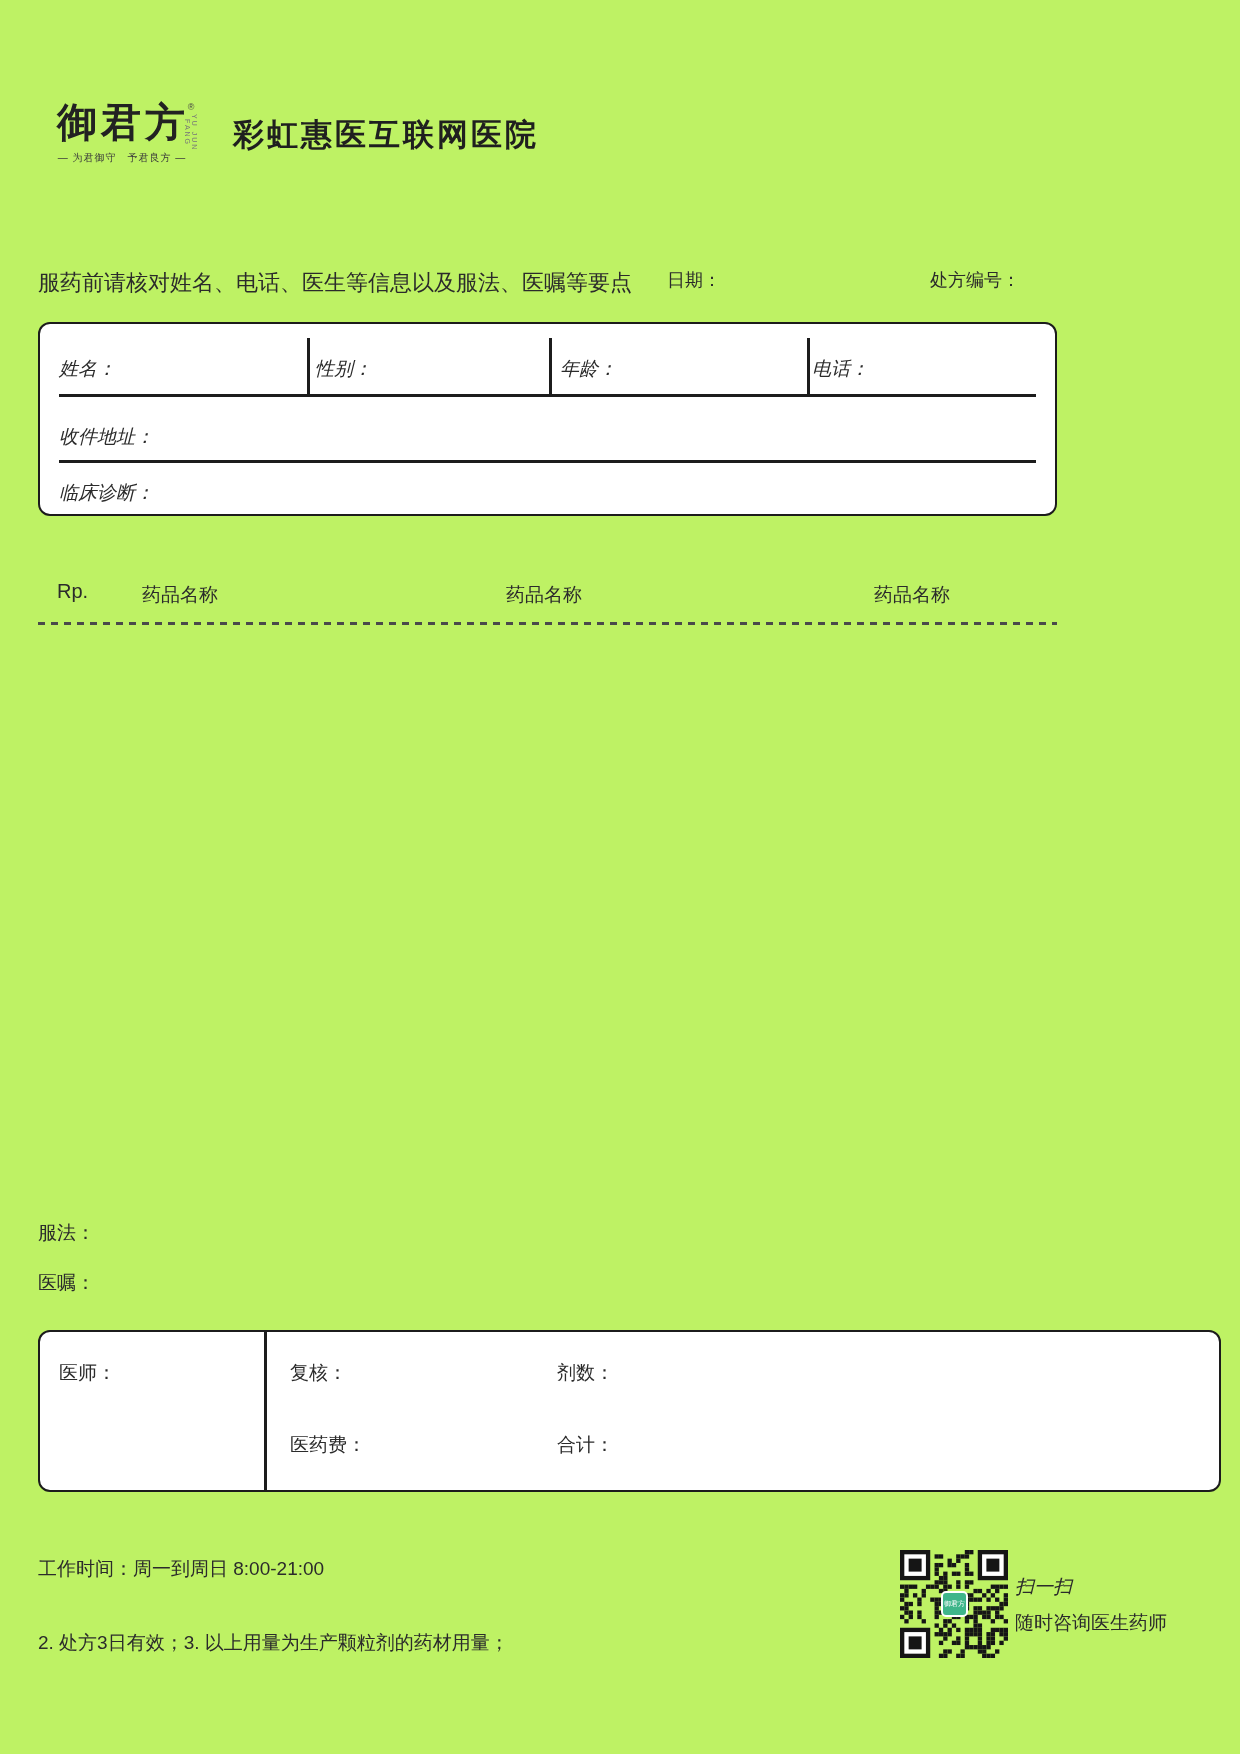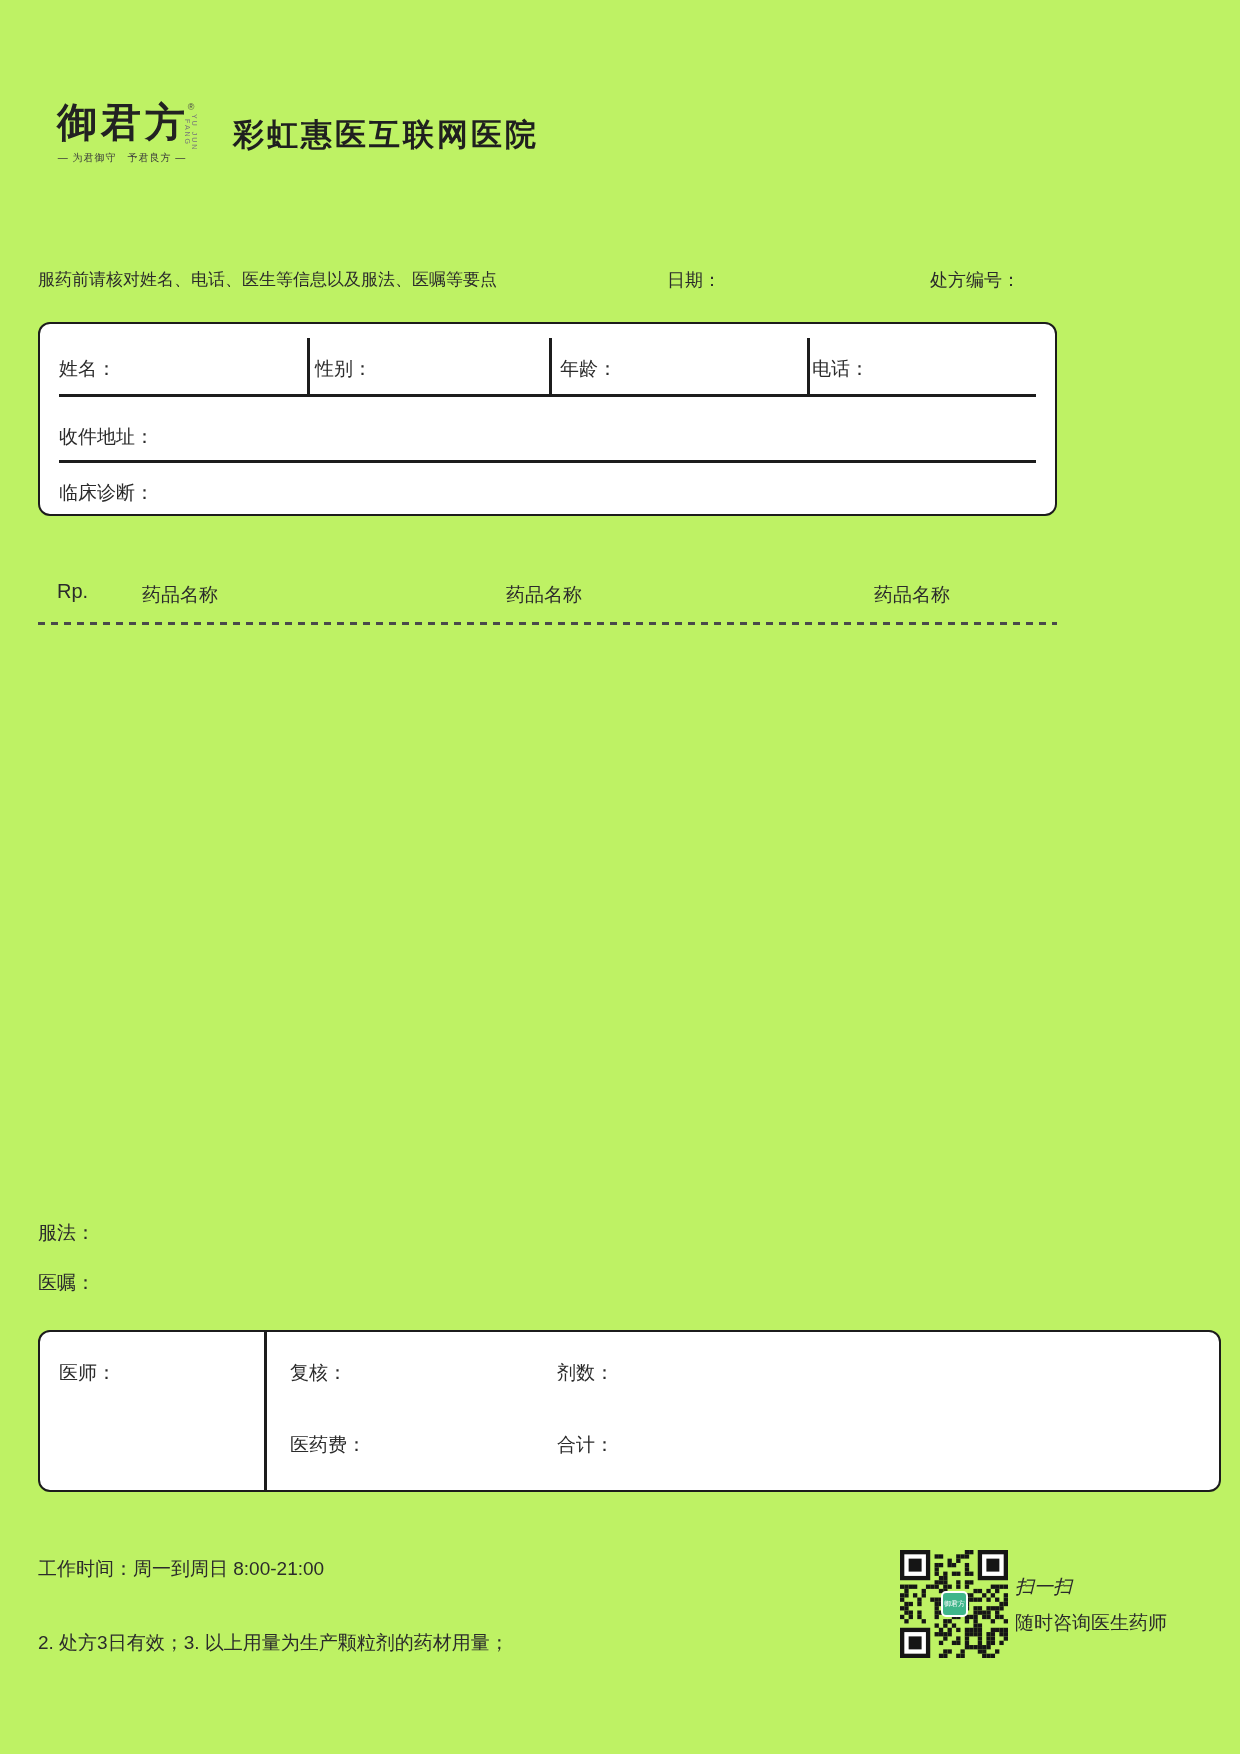--- a/index.html
+++ b/index.html
@@ -25,30 +25,30 @@
   .logo-tagline {
     left:52px; top:151px; width:140px; text-align:center; font-size:10px;
     letter-spacing:1px; color:#3a3a3a; white-space:pre;
   }
   .hospital-name {
     left:233px; top:114px; font-size:31px; font-weight:700; color:#1f1f1f;
     letter-spacing:3px;
   }
 
   
-  .notice   { left:38px;  top:268px; font-size:17px; color:#2b2b2b; }
+  .notice   { left:38px;  top:268px; font-size:22px; color:#2b2b2b; }
   .date-lb  { left:667px; top:268px; font-size:18px; color:#2b2b2b; }
   .rxno-lb  { left:930px; top:268px; font-size:18px; color:#2b2b2b; }
 
   
   .patient-box {
     left:38px; top:322px; width:1019px; height:194px;
     border:2.5px solid #1c1c1c; border-radius:12px; background:#fff;
   }
-  .pcell-label { position:absolute; font-size:19px; color:#2b2b2b; }
+  .pcell-label { position:absolute; font-size:19px; color:#2b2b2b;font-style:italic; }
   .vdiv { position:absolute; width:2.5px; background:#1c1c1c; top:14px; height:56px; }
   .hline { position:absolute; left:19px; right:19px; height:2.5px; background:#1c1c1c; }
 
   
   .rp-label { left:57px; top:580px; font-size:20px; color:#2b2b2b; }
   .med-col-1 { left:142px; top:582px; }
   .med-col-2 { left:506px; top:582px; }
   .med-col-3 { left:874px; top:582px; }
   .med-col { position:absolute; font-size:19px; color:#2b2b2b; }
   .dashed-sep {

